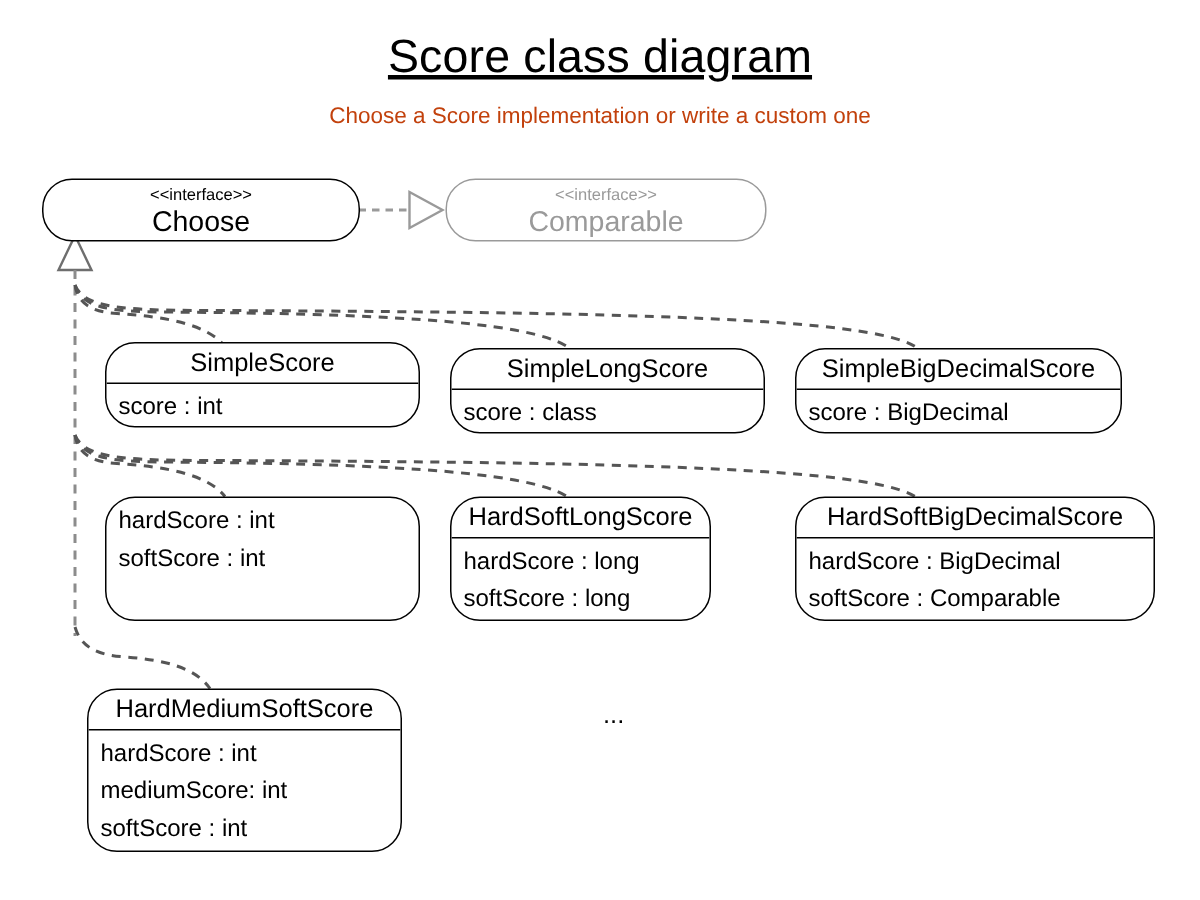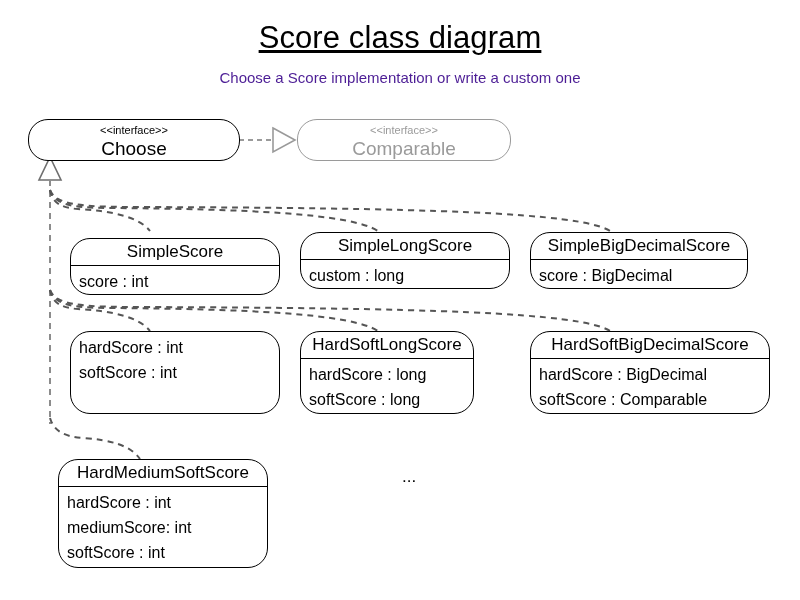--- a/index.html
+++ b/index.html
@@ -29,21 +29,21 @@
     letter-spacing: 0.1px;
     text-decoration: underline;
   }
   #subtitle {
     position: absolute;
     left: 0;
     top: 69px;
     width: 800px;
     text-align: center;
     font-size: 15px;
-    color: #4c1d95;
+    color: #c2410c;
     font-weight: normal;
   }
 
   
   #links {
     position: absolute;
     left: 0;
     top: 0;
     width: 800px;
     height: 600px;
@@ -136,31 +136,31 @@
   <div class="uml-box" style="left:28px; top:119px; width:212px; height:42px;">
     <div class="iface-stereo">&lt;&lt;interface&gt;&gt;</div>
     <div class="iface-name">Choose</div>
   </div>
 
   <div class="uml-box muted" style="left:297px; top:119px; width:214px; height:42px;">
     <div class="iface-stereo">&lt;&lt;interface&gt;&gt;</div>
     <div class="iface-name">Comparable</div>
   </div>
 
-  <div class="uml-box" style="left:70px; top:238px; width:210px; height:57px;">
+  <div class="uml-box" style="left:70px; top:228px; width:210px; height:57px;">
     <div class="cls-name">SimpleScore</div>
     <div class="cls-attrs">
       <div class="attr">score : int</div>
     </div>
   </div>
 
   <div class="uml-box" style="left:300px; top:232px; width:210px; height:57px;">
     <div class="cls-name">SimpleLongScore</div>
     <div class="cls-attrs">
-      <div class="attr">custom : long</div>
+      <div class="attr">score : class</div>
     </div>
   </div>
 
   <div class="uml-box" style="left:530px; top:232px; width:218px; height:57px;">
     <div class="cls-name">SimpleBigDecimalScore</div>
     <div class="cls-attrs">
       <div class="attr">score : BigDecimal</div>
     </div>
   </div>
 

